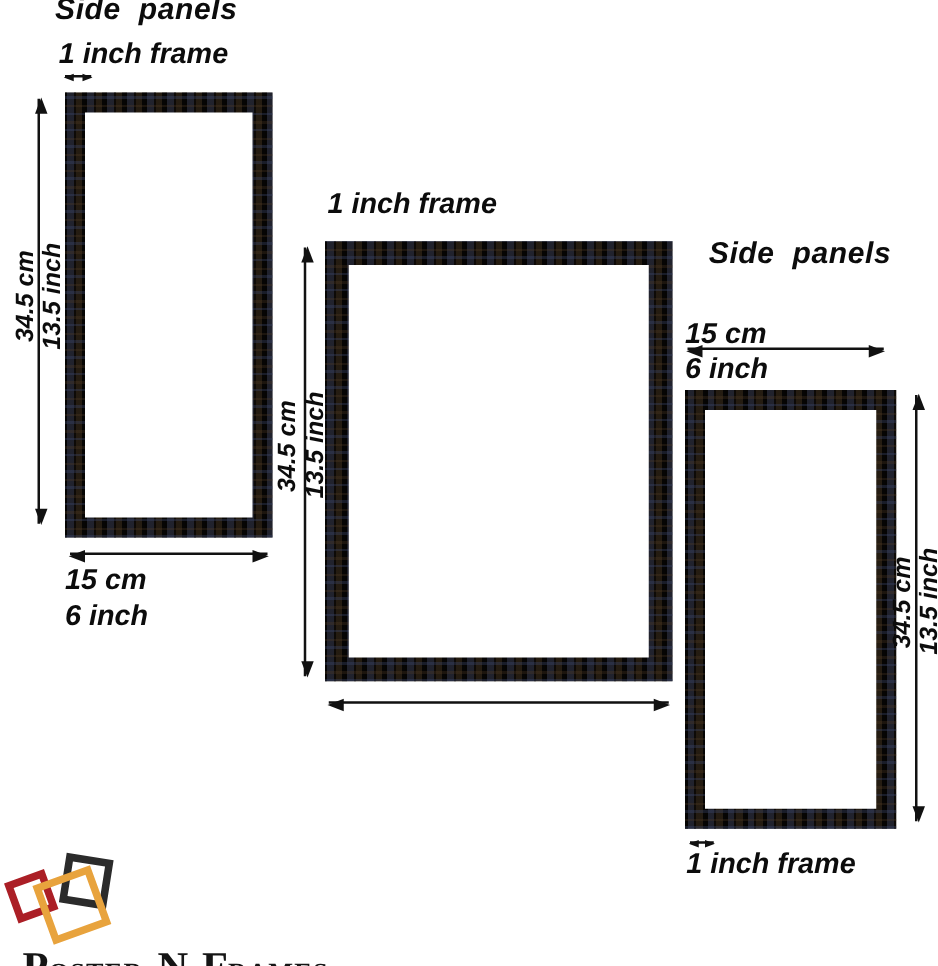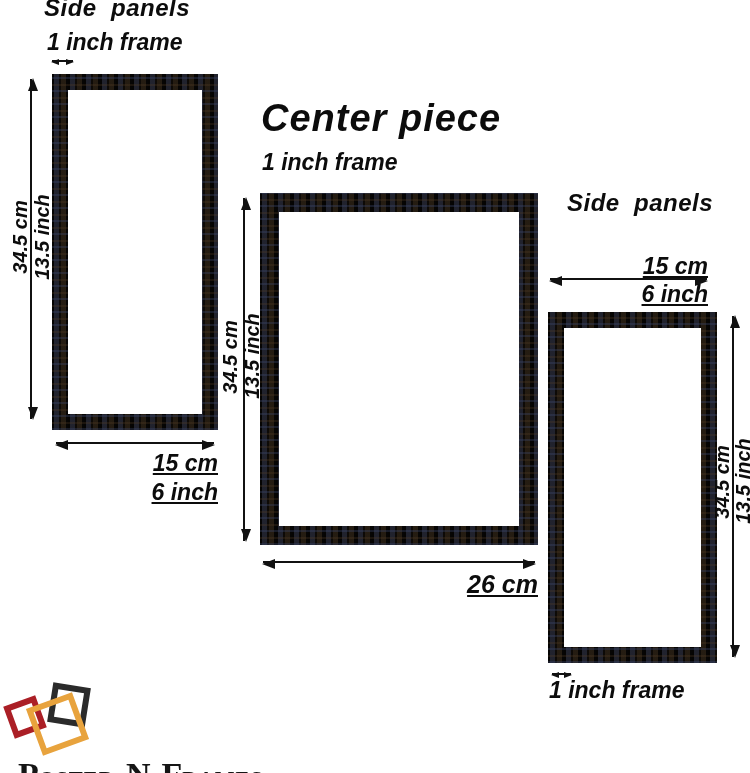--- a/index.html
+++ b/index.html
@@ -14,21 +14,21 @@
   .lbl{
     position:absolute;
     font-weight:bold;font-style:italic;color:#0c0c0c;
     white-space:pre;line-height:1.08;
   }
   .title{font-size:24px;letter-spacing:.5px;}
   .big-title{font-size:38px;letter-spacing:1px;}
   .sub{font-size:23px;text-align:center;}
   .dim{font-size:23px;}
   .dim-lg{font-size:25px;}
-  .c{text-align:right;text-decoration:underline;}
+  .c{text-align:left;}
   .rot{
     font-size:20px;
     transform:translate(-50%,-50%) rotate(-90deg);
   }
 
   
   .frame{
     position:absolute;
     background-image:
       repeating-linear-gradient(0deg,
@@ -86,33 +86,31 @@
   </div>
 
   <div class="v-arrow" style="left:30px;top:79px;height:340px"></div>
   <div class="lbl rot" style="left:21px;top:237px">34.5 cm</div>
   <div class="lbl rot" style="left:43px;top:237px">13.5 inch</div>
 
   <div class="h-arrow" style="left:56px;top:442px;width:158px"></div>
   <div class="lbl dim c" style="left:52px;top:451px;width:166px">15 cm</div>
   <div class="lbl dim c" style="left:52px;top:480px;width:166px">6 inch</div>
 
-  <div class="lbl big-title" style="left:261px;top:98px">Center piece</div>
   <div class="lbl sub" style="left:262px;top:150px">1 inch frame</div>
 
   <div class="frame" style="left: 260px; top: 193px; width: 278px; height: 352px; background-color: rgb(20, 16, 12);">
     <div class="opening" style="inset:19px"></div>
   </div>
 
   <div class="v-arrow" style="left:243px;top:198px;height:343px"></div>
   <div class="lbl rot" style="left:231px;top:357px">34.5 cm</div>
   <div class="lbl rot" style="left:253px;top:356px">13.5 inch</div>
 
   <div class="h-arrow" style="left:263px;top:561px;width:272px"></div>
-  <div class="lbl dim-lg c" style="left:260px;top:571px;width:278px">26 cm</div>
 
   <div class="lbl title" style="left:567px;top:190px">Side  panels</div>
 
   <div class="lbl dim c" style="left:548px;top:254px;width:160px">15 cm</div>
   <div class="h-arrow" style="left:550px;top:278px;width:157px"></div>
   <div class="lbl dim c" style="left:548px;top:282px;width:160px">6 inch</div>
 
   <div class="frame" style="left: 548px; top: 312px; width: 169px; height: 351px; background-color: rgb(20, 16, 12);">
     <div class="opening" style="inset:16px"></div>
   </div>

